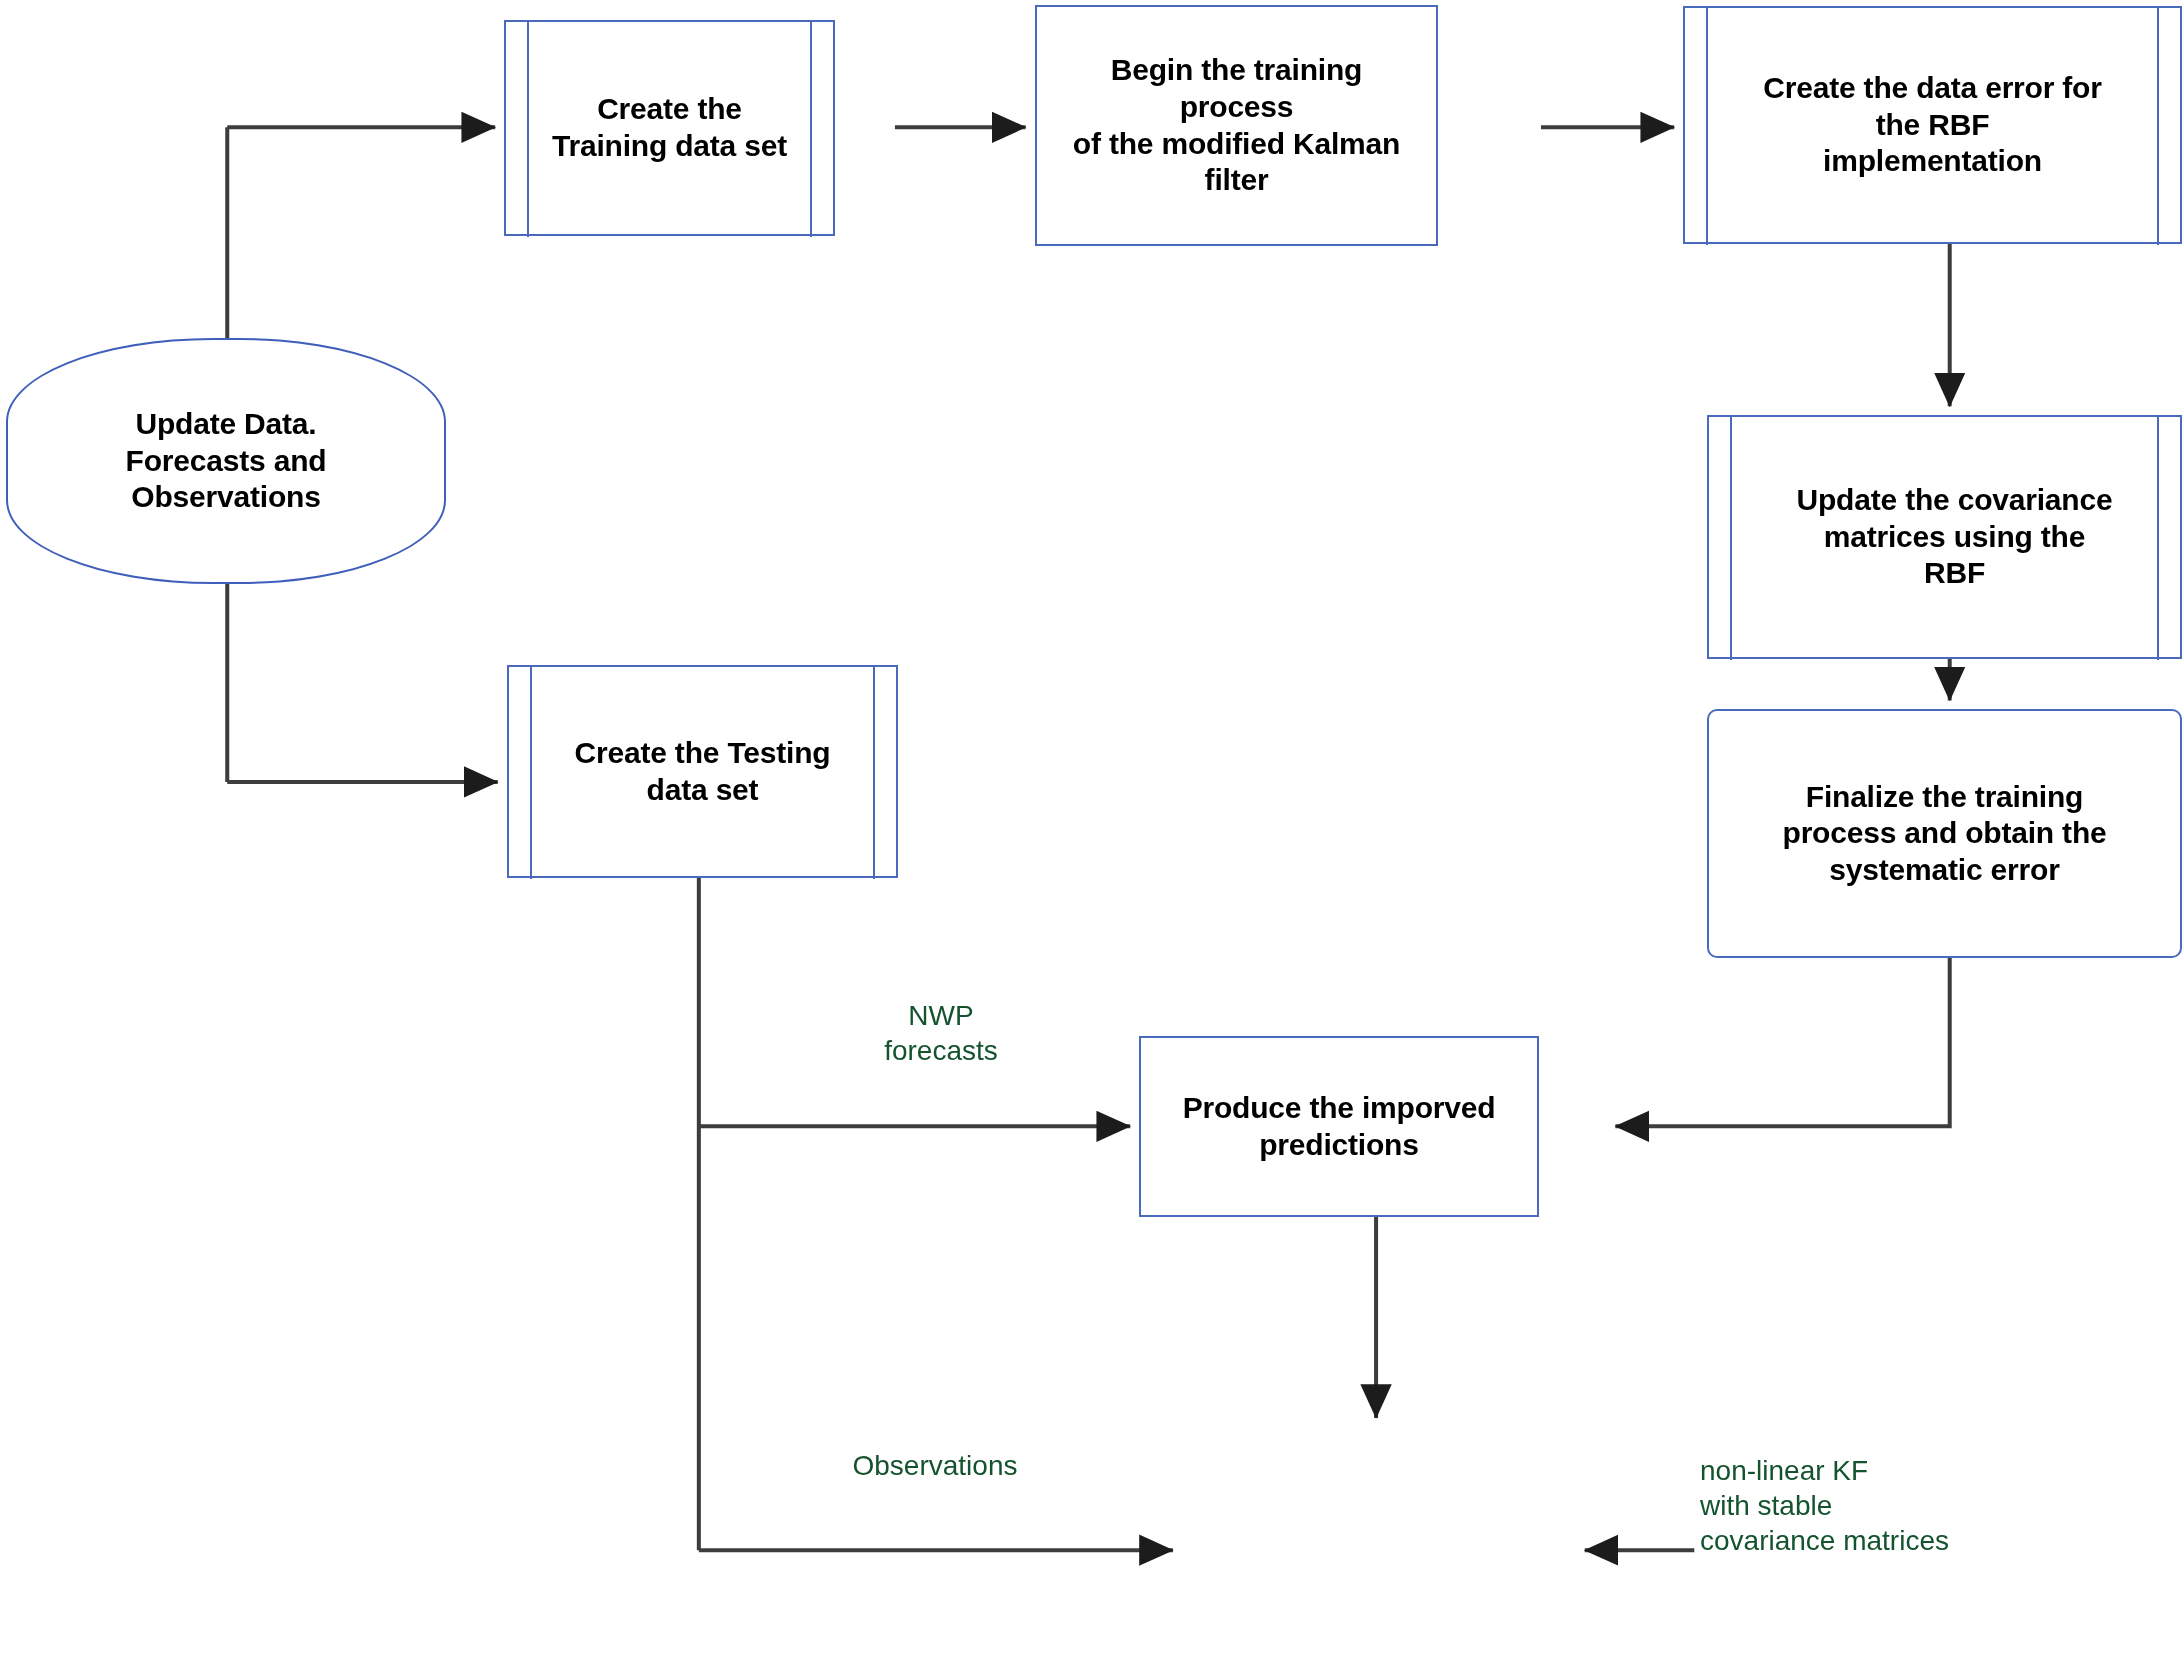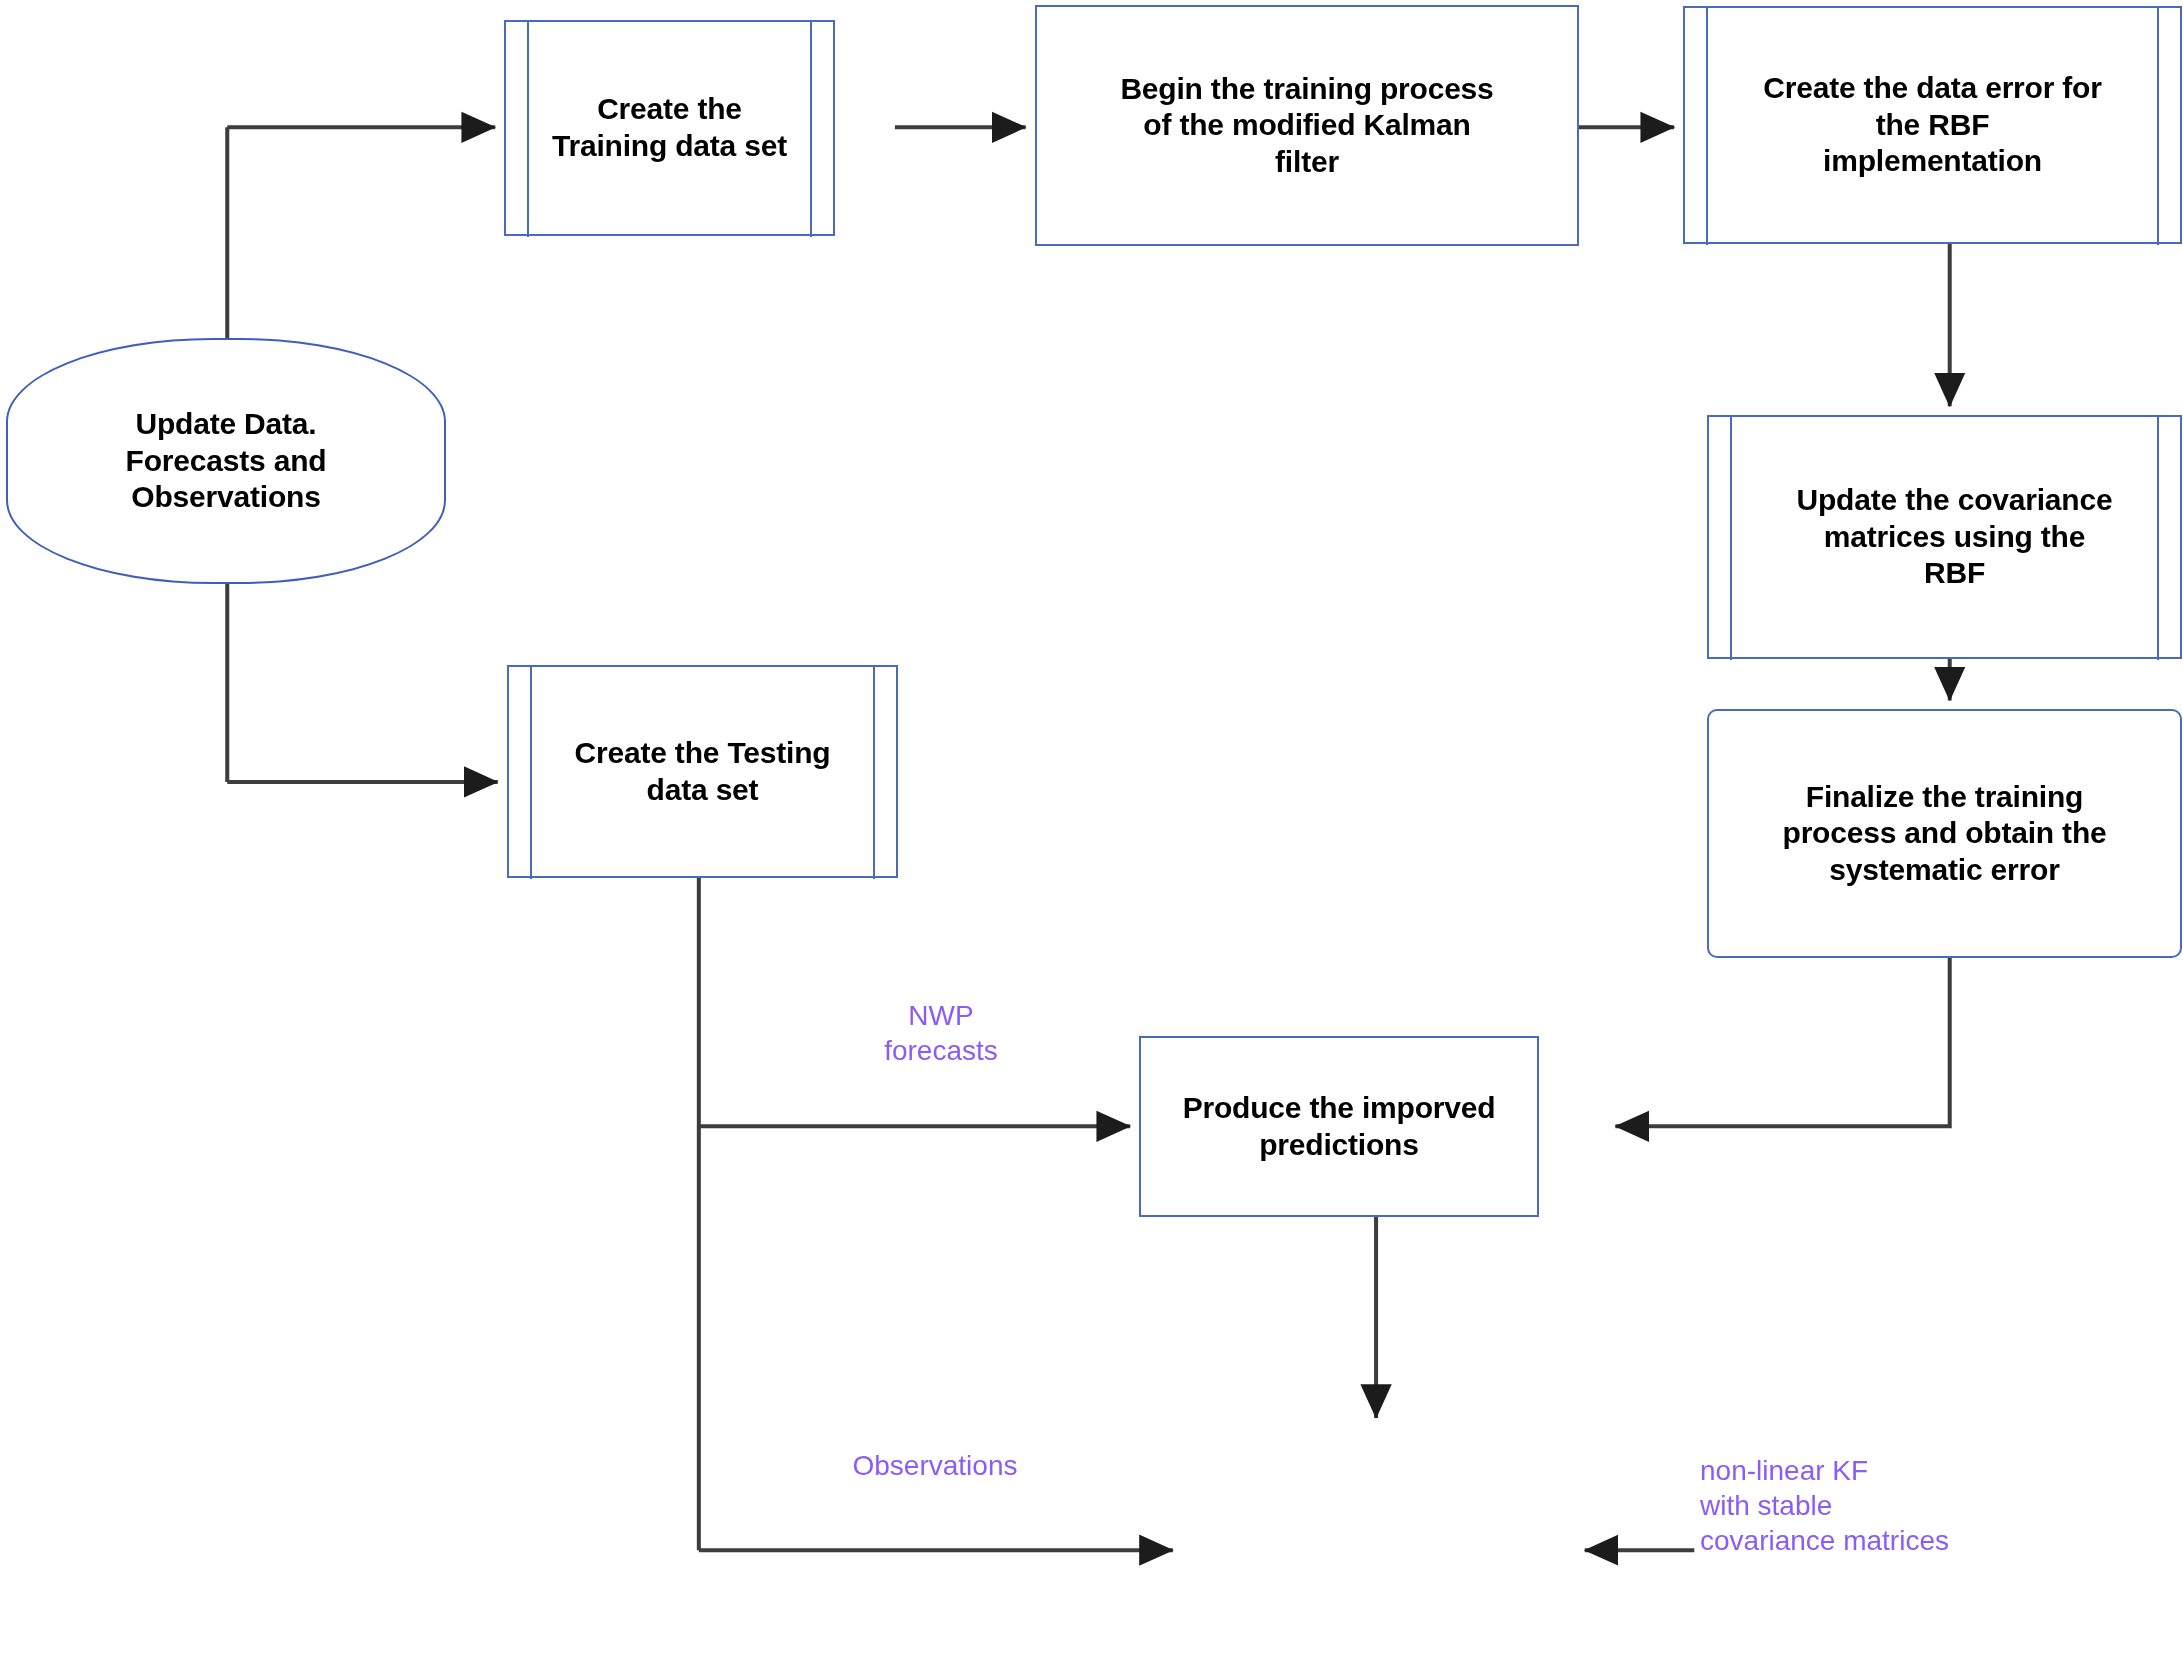--- a/index.html
+++ b/index.html
@@ -65,21 +65,21 @@
   
   .rounded {
     border: 2.5px solid #3f5fba;
     border-radius: 47%/34%;
   }
   .edge-label {
     position: absolute;
     font-size: 28px;
     font-weight: normal;
     line-height: 1.25;
-    color: #8b5cf6;
+    color: #14532d;
     text-align: center;
     white-space: pre-line;
   }
 </style>
 </head>
 <body>
 
 <div id="flow-root">
 
   <svg id="flow-svg" viewBox="0 0 4342 3337">
@@ -126,21 +126,21 @@
     <span class="node-label">Update Data.
 Forecasts and
 Observations</span>
   </div>
 
   <div class="node predef" style="left:504px; top:20px; width:331px; height:216px;">
     <span class="node-label">Create the
 Training data set</span>
   </div>
 
-  <div class="node proc" style="left:1035px; top:5px; width:544px; height:241px;">
+  <div class="node proc" style="left:1035px; top:5px; width:403px; height:241px;">
     <span class="node-label">Begin the training process
 of the modified Kalman
 filter</span>
   </div>
 
   <div class="node predef" style="left:1683px; top:6px; width:499px; height:238px;">
     <span class="node-label">Create the data error for
 the RBF
 implementation</span>
   </div>

